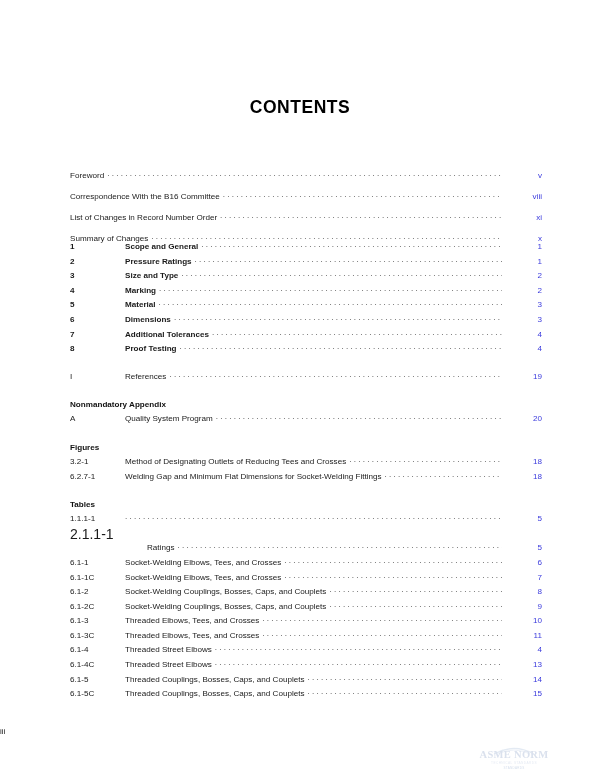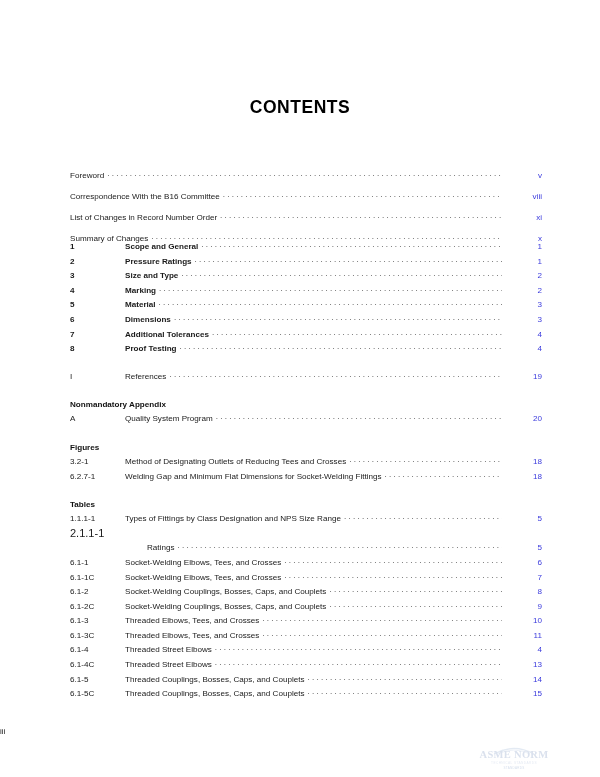--- a/index.html
+++ b/index.html
@@ -113,22 +113,22 @@
     white-space: nowrap;
   }
   .spacer-lg { height: 13px; }
   .spacer-md { height: 8px; }
 
   
   .row.cont .num { flex: 0 0 55px; width: 55px; }
   .row.cont .label { padding-left: 22px; }
   .wrapline {
     display: flex;
-    align-items: flex-start;
-    font-size: 11px;
+    align-items: center;
+    font-size: 14px;
     color: #1a1a1a;
     height: 14.6px;
     white-space: nowrap;
   }
 
   .folio {
     position: absolute;
     left: 0;
     top: 727px;
     width: 600px;
@@ -313,21 +313,20 @@
       </div>
     </div>
 
     <div class="spacer-lg"></div>
 
     <div>
       <div class="group-head">Tables</div>
 
       <div class="row compact">
         <span class="num">1.1.1-1</span>
-        <span class="label">Types of Fittings by Class Designation and NPS Size Range</span>
         <span class="leader"></span>
         <span class="pageno">5</span>
       </div>
 
       <div class="wrapline">
         <span class="num">2.1.1-1</span>
       </div>
       <div class="row cont compact">
         <span class="num"></span>
         <span class="label">Ratings</span>

